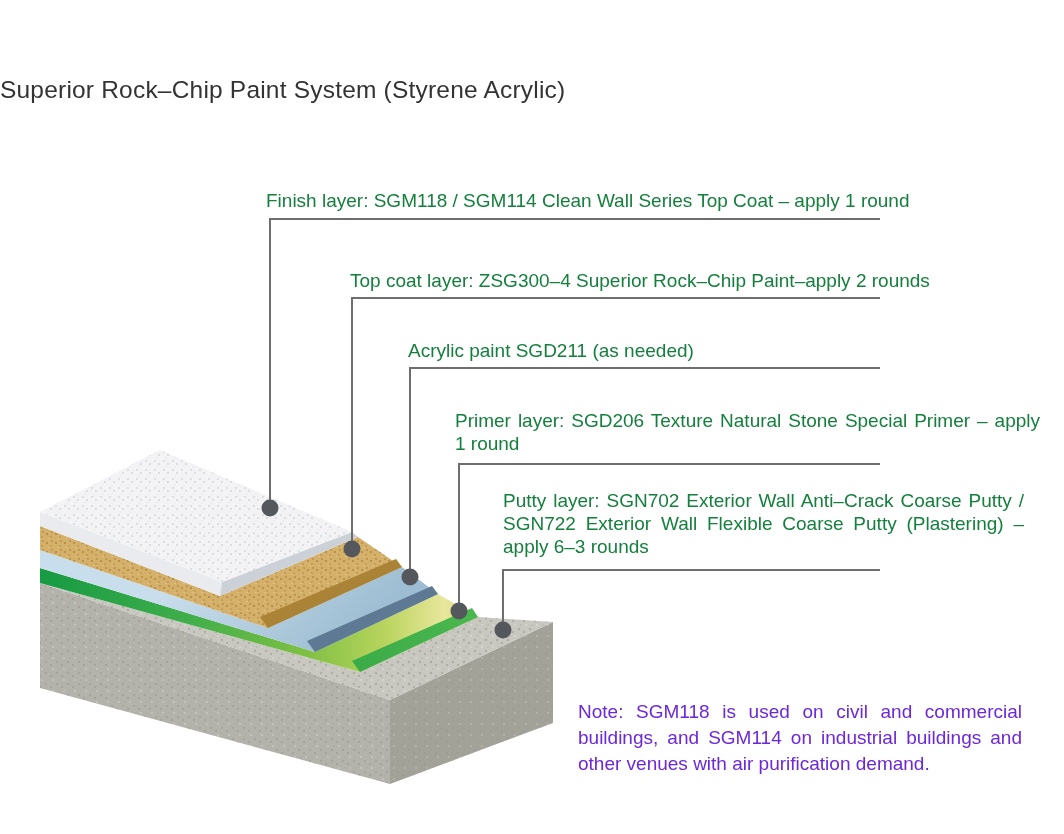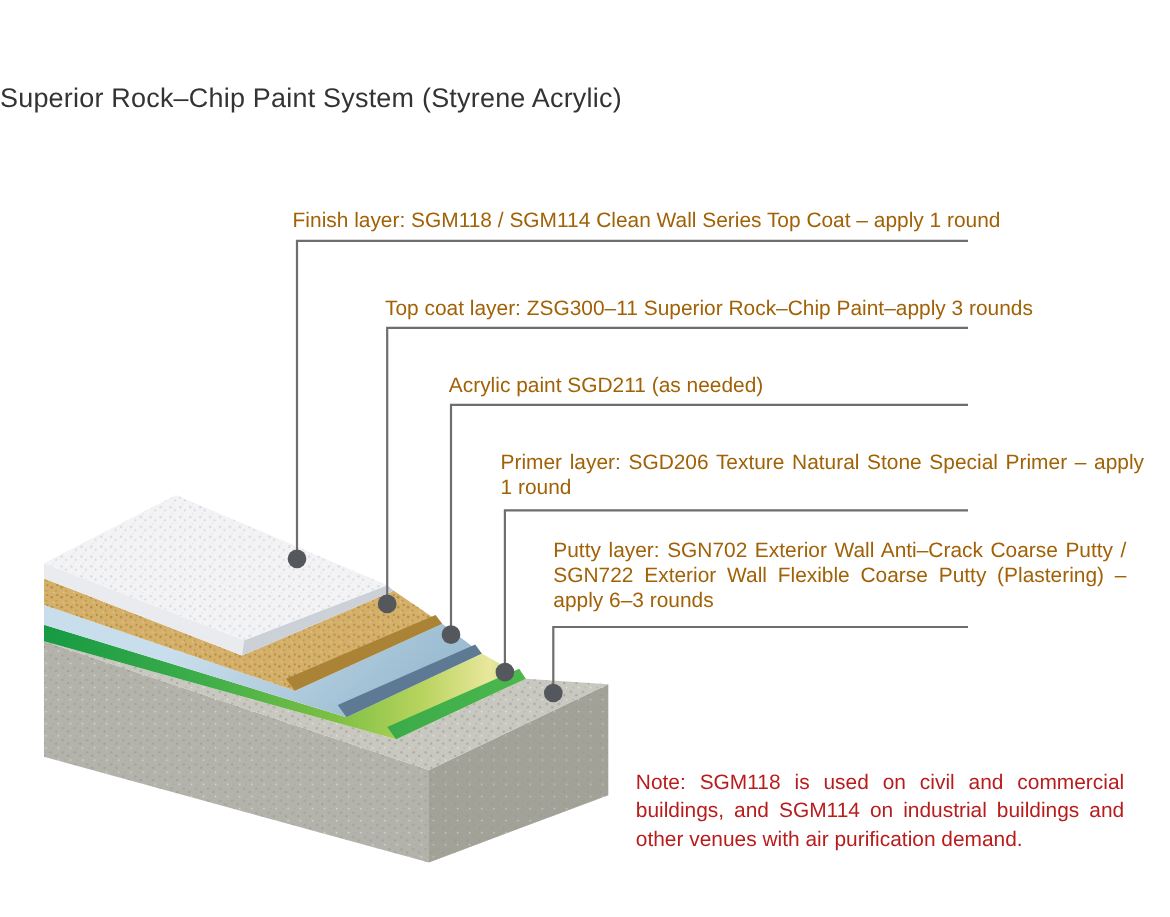--- a/index.html
+++ b/index.html
@@ -5,32 +5,32 @@
   html,body{margin:0;padding:0;background:#ffffff;}
   .stage{
     position:relative;width:1064px;height:834px;background:#ffffff;
     overflow:hidden;font-family:"Liberation Sans",sans-serif;
   }
   .page-title{
     position:absolute;left:0;right:0;top:76px;
     font-size:24.5px;color:#333333;letter-spacing:.2px;
   }
   .callout-label{
-    position:absolute;font-size:19px;line-height:23px;color:#a16207;
+    position:absolute;font-size:19px;line-height:23px;color:#15803d;
     white-space:nowrap;
   }
   .callout-label.wrap{white-space:normal;text-align:justify;}
   #lbl-finish  {left:266px;top:189px;}
   #lbl-topcoat {left:350px;top:269px;}
   #lbl-marking {left:408px;top:339px;}
   #lbl-primer  {left:455px;top:409px;width:585px;}
   #lbl-putty   {left:503px;top:489px;width:521px;}
   .note-text{
     position:absolute;left:578px;top:699px;width:444px;
-    font-size:19px;line-height:26px;color:#b91c1c;text-align:justify;
+    font-size:19px;line-height:26px;color:#6d28d9;text-align:justify;
   }
   svg{position:absolute;left:0;top:0;}
 </style>
 </head>
 <body>
 
 <div class="stage">
 
   <svg width="1064" height="834" viewBox="0 0 1064 834">
     <defs>
@@ -113,20 +113,20 @@
       <circle cx="352" cy="549" r="8.5"></circle>
       <circle cx="410" cy="577" r="8.5"></circle>
       <circle cx="459" cy="611" r="8.5"></circle>
       <circle cx="503" cy="630" r="8.5"></circle>
     </g>
   </svg>
 
   <div class="page-title">Superior Rock–Chip Paint System (Styrene Acrylic)</div>
 
   <div class="callout-label" id="lbl-finish">Finish layer: SGM118 / SGM114 Clean Wall Series Top Coat – apply 1 round</div>
-  <div class="callout-label" id="lbl-topcoat">Top coat layer: ZSG300–11 Superior Rock–Chip Paint–apply 3 rounds</div>
+  <div class="callout-label" id="lbl-topcoat">Top coat layer: ZSG300–4 Superior Rock–Chip Paint–apply 2 rounds</div>
   <div class="callout-label" id="lbl-marking">Acrylic paint SGD211 (as needed)</div>
   <div class="callout-label wrap" id="lbl-primer">Primer layer: SGD206 Texture Natural Stone Special Primer – apply 1 round</div>
   <div class="callout-label wrap" id="lbl-putty">Putty layer: SGN702 Exterior Wall Anti–Crack Coarse Putty / SGN722 Exterior Wall Flexible Coarse Putty (Plastering) – apply 6–3 rounds</div>
 
   <div class="note-text">Note: SGM118 is used on civil and commercial buildings, and SGM114 on industrial buildings and other venues with air purification demand.</div>
 
 </div>
 
 </body></html>

